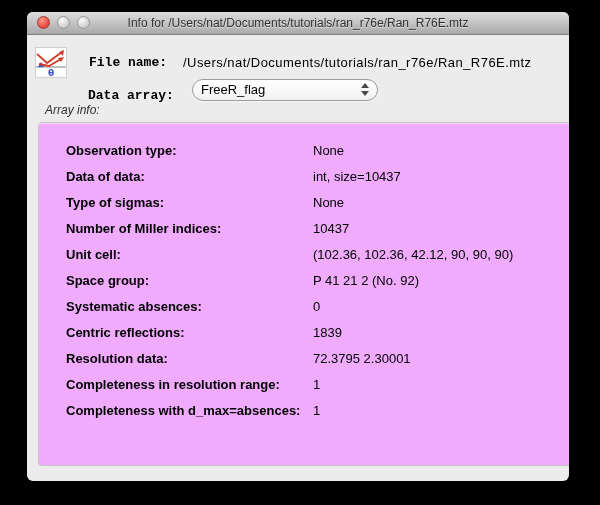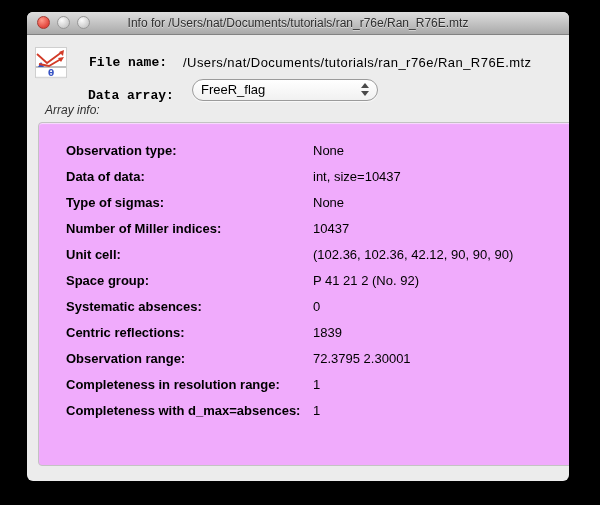--- a/index.html
+++ b/index.html
@@ -130,21 +130,21 @@
     </div>
     <div class="info-row">
       <span class="info-label">Systematic absences:</span>
       <span class="info-value">0</span>
     </div>
     <div class="info-row">
       <span class="info-label">Centric reflections:</span>
       <span class="info-value">1839</span>
     </div>
     <div class="info-row">
-      <span class="info-label">Observation range:</span>
+      <span class="info-label">Resolution data:</span>
       <span class="info-value">72.3795 2.30001</span>
     </div>
     <div class="info-row">
       <span class="info-label">Completeness in resolution range:</span>
       <span class="info-value">1</span>
     </div>
     <div class="info-row">
       <span class="info-label">Completeness with d_max=absences:</span>
       <span class="info-value">1</span>
     </div>

